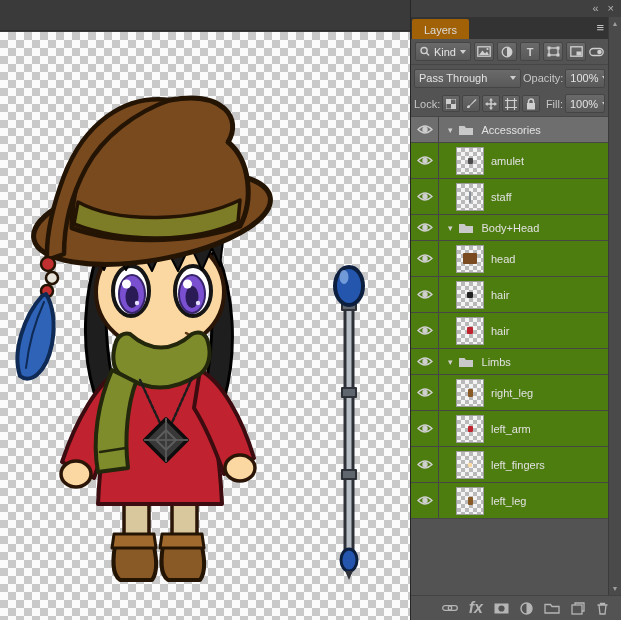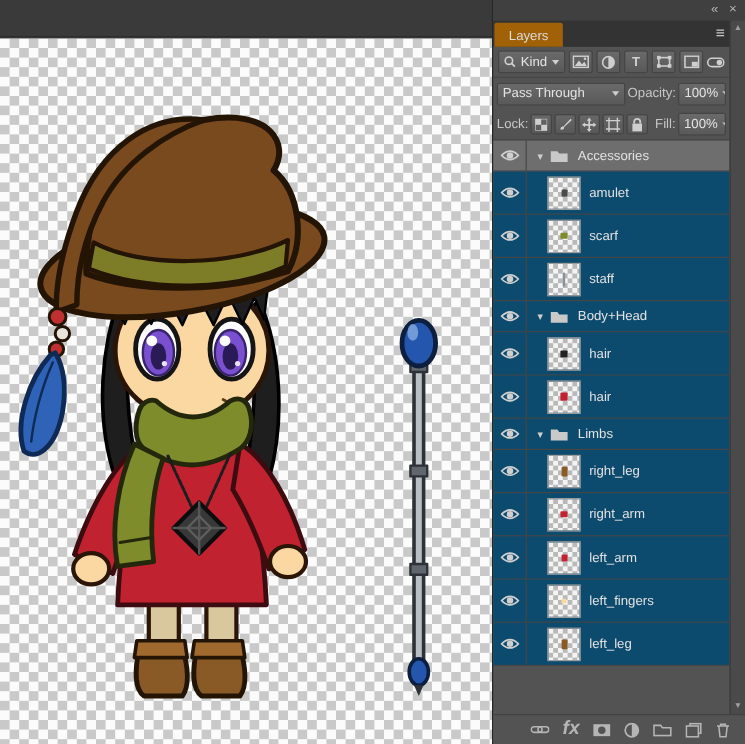--- a/index.html
+++ b/index.html
@@ -32,21 +32,21 @@
   .combo{display:inline-flex;align-items:center;height:19px;background:linear-gradient(#6a6a6a,#595959);border:1px solid #454545;border-radius:2px;color:#e3e3e3;font-size:11px;padding:0 4px;gap:4px;cursor:pointer;white-space:nowrap;overflow:hidden}
   .combo .arrow{width:0;height:0;border-left:3.5px solid transparent;border-right:3.5px solid transparent;border-top:4px solid #cfcfcf;margin-left:auto;flex:none}
   .kind{width:66px}
   .blend{width:108px}
   .num{width:40px}
   .fbtn{width:20px;height:19px;display:flex;align-items:center;justify-content:center;background:linear-gradient(#6a6a6a,#595959);border:1px solid #454545;border-radius:2px;cursor:pointer;color:#cfcfcf;font-size:11px;flex:none}
   .lbtn{width:18px;height:17px;display:flex;align-items:center;justify-content:center;background:linear-gradient(#676767,#585858);border:1px solid #454545;border-radius:2px;cursor:pointer;flex:none}
   .toggle{margin-left:auto;cursor:pointer;display:flex;align-items:center}
 
   .list{flex:1;overflow:hidden;display:flex;flex-direction:column;min-height:0}
-  .row{display:flex;align-items:center;border-bottom:1px solid #464646;background:#0c4a6e;flex:none;cursor:pointer}
+  .row{display:flex;align-items:center;border-bottom:1px solid #464646;background:#4d7c0f;flex:none;cursor:pointer}
   .group-row{height:26px}
   .layer-row{height:36px}
   .row.selected{background:#6e6e6e}
   .eye-cell{width:28px;align-self:stretch;display:flex;align-items:center;justify-content:center;border-right:1px solid #464646;cursor:pointer;flex:none}
   .chev{color:#cfcfcf;font-size:9px;margin:0 5px 0 9px}
   .name{color:#e2e2e2;font-size:11px;margin-left:8px;white-space:nowrap}
   .thumb{width:26px;height:26px;margin-left:18px;flex:none;
     background:conic-gradient(#b9b9b9 25%,#f4f4f4 0 50%,#b9b9b9 0 75%,#f4f4f4 0);
     background-size:8px 8px;outline:1px solid #9b9b9b;display:flex;align-items:center;justify-content:center}
   .dot{display:block;border-radius:1px}
@@ -289,32 +289,20 @@
                 <path d="M1 5.5 Q8 -1.5 15 5.5 Q8 12.5 1 5.5 Z" fill="none" stroke="#cfcfcf" stroke-width="1.4"></path>
                 <circle cx="8" cy="5.5" r="2.7" fill="#cfcfcf"></circle>
               </svg>
     </div>
     <div class="thumb">
               <span class="dot" style="width: 5px; height: 6px; background: rgb(74, 74, 74);"></span>
             </div>
     <span class="name">amulet</span>
   </div>
 
-  <div class="row layer-row">
-    <div class="eye-cell">
-      <svg width="16" height="11" viewBox="0 0 16 11">
-                <path d="M1 5.5 Q8 -1.5 15 5.5 Q8 12.5 1 5.5 Z" fill="none" stroke="#cfcfcf" stroke-width="1.4"></path>
-                <circle cx="8" cy="5.5" r="2.7" fill="#cfcfcf"></circle>
-              </svg>
-    </div>
-    <div class="thumb">
-              <span class="dot" style="width: 6px; height: 5px; background: rgb(127, 140, 43);"></span>
-            </div>
-    <span class="name">scarf</span>
-  </div>
 
   <div class="row layer-row">
     <div class="eye-cell">
       <svg width="16" height="11" viewBox="0 0 16 11">
                 <path d="M1 5.5 Q8 -1.5 15 5.5 Q8 12.5 1 5.5 Z" fill="none" stroke="#cfcfcf" stroke-width="1.4"></path>
                 <circle cx="8" cy="5.5" r="2.7" fill="#cfcfcf"></circle>
               </svg>
     </div>
     <div class="thumb">
               <span class="dot" style="width: 2px; height: 12px; background: rgb(138, 144, 151);"></span>
@@ -329,20 +317,32 @@
                 <circle cx="8" cy="5.5" r="2.7" fill="#cfcfcf"></circle>
               </svg>
     </div>
     <span class="chev">▾</span>
     <svg width="16" height="12" viewBox="0 0 16 12">
               <path d="M1 3 V11 H15 V4 H8 L6.5 2 H1 Z" fill="#c9c9c9"></path>
             </svg>
     <span class="name">Body+Head</span>
   </div>
 
+  <div class="row layer-row">
+    <div class="eye-cell">
+      <svg width="16" height="11" viewBox="0 0 16 11">
+                <path d="M1 5.5 Q8 -1.5 15 5.5 Q8 12.5 1 5.5 Z" fill="none" stroke="#cfcfcf" stroke-width="1.4"></path>
+                <circle cx="8" cy="5.5" r="2.7" fill="#cfcfcf"></circle>
+              </svg>
+    </div>
+    <div class="thumb">
+              <span class="dot" style="width: 14px; height: 11px; background: rgb(122, 74, 32);"></span>
+            </div>
+    <span class="name">head</span>
+  </div>
 
   <div class="row layer-row">
     <div class="eye-cell">
       <svg width="16" height="11" viewBox="0 0 16 11">
                 <path d="M1 5.5 Q8 -1.5 15 5.5 Q8 12.5 1 5.5 Z" fill="none" stroke="#cfcfcf" stroke-width="1.4"></path>
                 <circle cx="8" cy="5.5" r="2.7" fill="#cfcfcf"></circle>
               </svg>
     </div>
     <div class="thumb">
               <span class="dot" style="width: 6px; height: 6px; background: rgb(34, 34, 34);"></span>
@@ -383,32 +383,20 @@
                 <path d="M1 5.5 Q8 -1.5 15 5.5 Q8 12.5 1 5.5 Z" fill="none" stroke="#cfcfcf" stroke-width="1.4"></path>
                 <circle cx="8" cy="5.5" r="2.7" fill="#cfcfcf"></circle>
               </svg>
     </div>
     <div class="thumb">
               <span class="dot" style="width: 5px; height: 8px; background: rgb(138, 90, 38);"></span>
             </div>
     <span class="name">right_leg</span>
   </div>
 
-  <div class="row layer-row">
-    <div class="eye-cell">
-      <svg width="16" height="11" viewBox="0 0 16 11">
-                <path d="M1 5.5 Q8 -1.5 15 5.5 Q8 12.5 1 5.5 Z" fill="none" stroke="#cfcfcf" stroke-width="1.4"></path>
-                <circle cx="8" cy="5.5" r="2.7" fill="#cfcfcf"></circle>
-              </svg>
-    </div>
-    <div class="thumb">
-              <span class="dot" style="width: 6px; height: 5px; background: rgb(193, 34, 47);"></span>
-            </div>
-    <span class="name">right_arm</span>
-  </div>
 
   <div class="row layer-row">
     <div class="eye-cell">
       <svg width="16" height="11" viewBox="0 0 16 11">
                 <path d="M1 5.5 Q8 -1.5 15 5.5 Q8 12.5 1 5.5 Z" fill="none" stroke="#cfcfcf" stroke-width="1.4"></path>
                 <circle cx="8" cy="5.5" r="2.7" fill="#cfcfcf"></circle>
               </svg>
     </div>
     <div class="thumb">
               <span class="dot" style="width: 5px; height: 6px; background: rgb(193, 34, 47);"></span>

